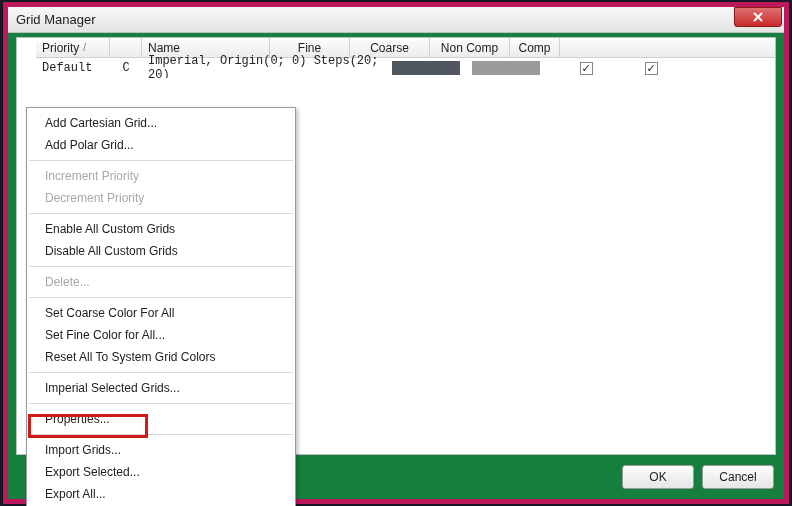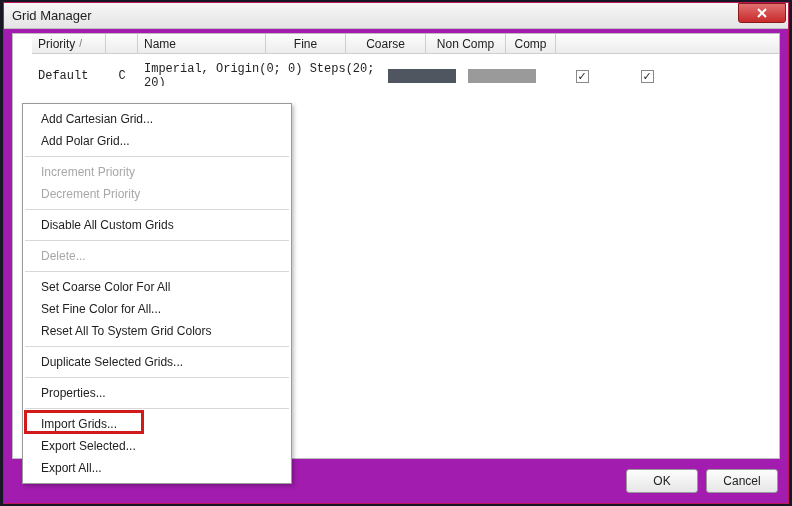--- a/index.html
+++ b/index.html
@@ -1,20 +1,20 @@
 <!DOCTYPE html>
 <html><head>
 <meta charset="utf-8">
 <style>
   * { box-sizing: border-box; margin: 0; padding: 0; font-family: Tahoma, "Segoe UI", sans-serif; font-size: 12px; }
   body { background: #1a1a2a; width: 792px; height: 506px; overflow: hidden; position: relative; }
 
   .window {
     position: absolute; left: 3px; top: 2px; width: 786px; height: 502px;
-    background: #a21caf; border: 1px solid #be185d; box-shadow: 0 0 6px rgba(0,0,0,.4);
+    background: #15803d; border: 5px solid #be185d; box-shadow: 0 0 6px rgba(0,0,0,.4);
   }
   .titlebar {
     height: 26px; display: flex; align-items: center; justify-content: space-between;
     background: linear-gradient(to bottom, #f7f7f7, #e4e4e4);
     border-bottom: 1px solid #bfbfbf; padding-left: 8px;
   }
   .titlebar .title { font-size: 13px; color: #222; }
   .close-btn {
     width: 48px; height: 20px; margin-right: 2px; margin-top: -6px;
     background: linear-gradient(to bottom, #e07070, #c82a2a);
@@ -23,21 +23,21 @@
   }
   .close-btn svg { width: 10px; height: 10px; }
 
   .content { position: absolute; left: 8px; top: 30px; right: 8px; bottom: 44px; border: 1px solid #bcbcbc; background: #fff; display: flex; flex-direction: column; padding-left: 19px; }
 
   .header-row { display: flex; height: 20px; background: linear-gradient(to bottom,#fdfdfd,#ececec); border-bottom: 1px solid #cfcfcf; }
   .header-cell { border-right: 1px solid #cfcfcf; padding: 2px 6px; display: flex; align-items: center; color: #222; position: relative; }
   .header-cell.center { justify-content: center; }
   .sort-ind { color:#777; margin-left:4px; font-size:10px; }
 
-  .data-row { display: flex; height: 20px; align-items: center; margin-top: 12px; }
+  .data-row { display: flex; height: 20px; align-items: center; }
   .data-cell { padding: 2px 6px; display: flex; align-items: center; font-family: "Courier New", monospace; font-size: 12px; color: #222; height:100%; }
   .data-cell.center { justify-content: center; }
   .swatch { height: 14px; width: 68px; }
   .chk { width:13px; height:13px; display:inline-flex; align-items:center; justify-content:center; border:1px solid #888; background:#fff; font-size:11px; line-height:1; }
 
   .grid-body { flex:1; background:#fff; }
 
   
   .c-priority { width: 74px; }
   .c-sort { width: 32px; }
@@ -120,29 +120,30 @@
     <div class="btn">Cancel</div>
   </div>
 
   <div class="context-menu">
     <div class="menu-item">Add Cartesian Grid...</div>
     <div class="menu-item">Add Polar Grid...</div>
     <div class="menu-sep"></div>
     <div class="menu-item disabled">Increment Priority</div>
     <div class="menu-item disabled">Decrement Priority</div>
     <div class="menu-sep"></div>
+    <div class="menu-item">Enable All Custom Grids</div>
     <div class="menu-item">Disable All Custom Grids</div>
     <div class="menu-sep"></div>
     <div class="menu-item disabled">Delete...</div>
     <div class="menu-sep"></div>
     <div class="menu-item">Set Coarse Color For All</div>
     <div class="menu-item">Set Fine Color for All...</div>
     <div class="menu-item">Reset All To System Grid Colors</div>
     <div class="menu-sep"></div>
-    <div class="menu-item">Duplicate Selected Grids...</div>
+    <div class="menu-item">Imperial Selected Grids...</div>
     <div class="menu-sep"></div>
     <div class="menu-item">Properties...</div>
     <div class="menu-sep"></div>
     <div class="menu-item">Import Grids...</div>
     <div class="menu-item">Export Selected...</div>
     <div class="menu-item">Export All...</div>
   </div>
 
   <div class="menu-highlight" style="left:20px; top:407px; width:120px; height:24px;"></div>
 </div>

